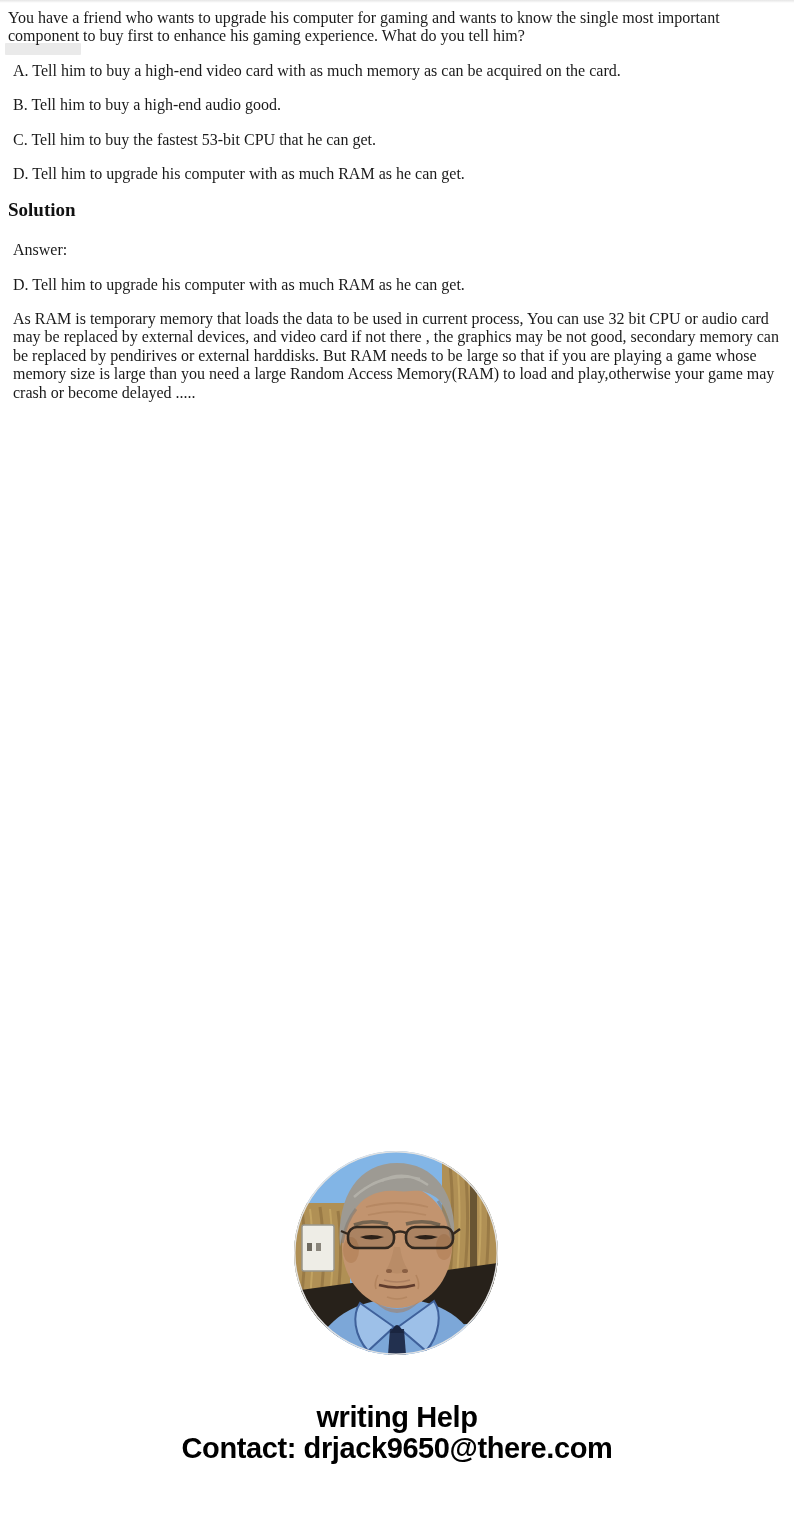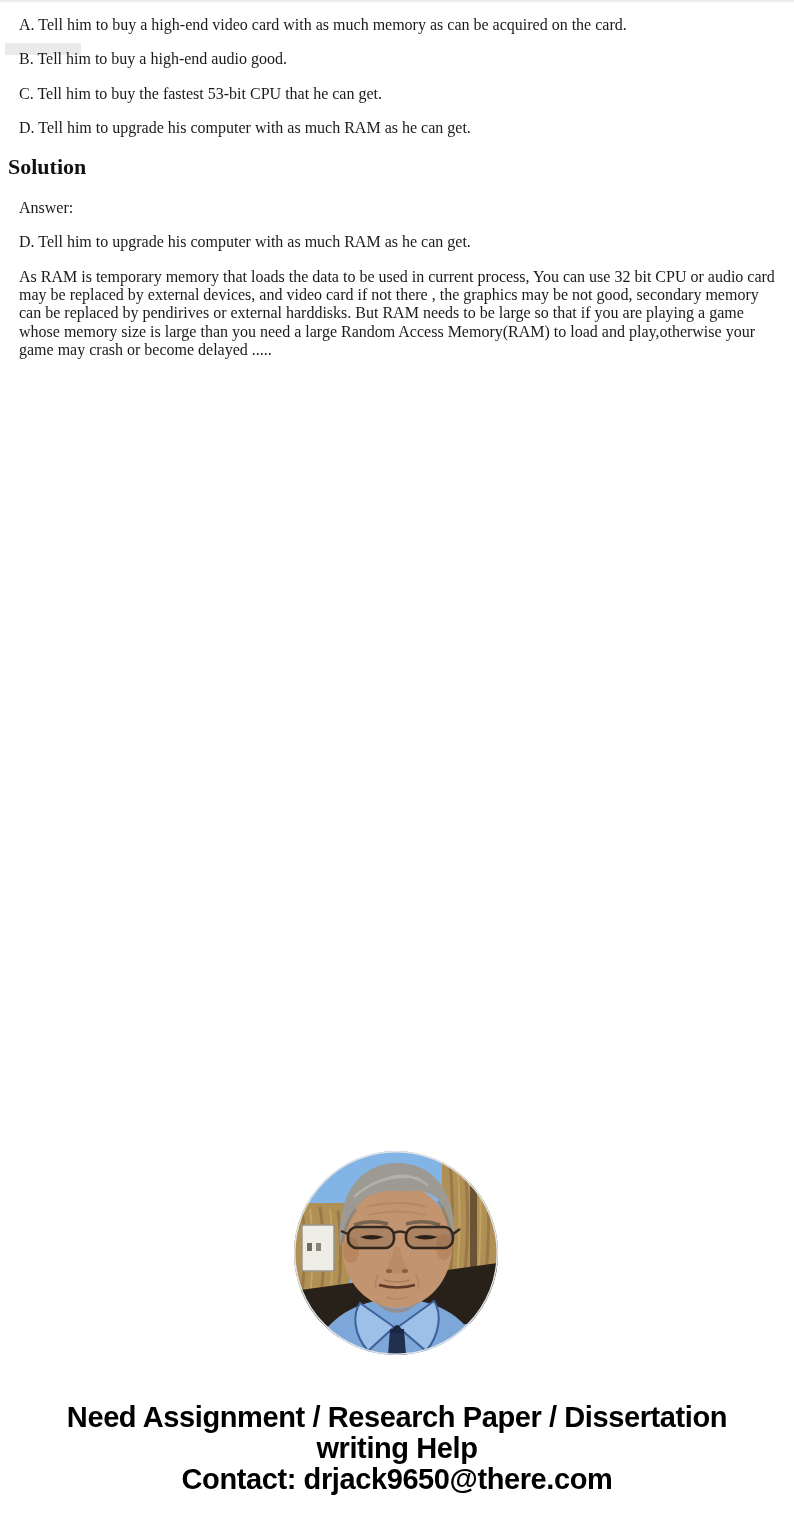--- a/index.html
+++ b/index.html
@@ -31,24 +31,24 @@
   }
   .content {
     position: absolute;
     top: 0; left: 0;
     width: 778px;
     padding: 0 8px;
     font-size: 16px;
     line-height: 1.15;
     color: #1a1a1a;
   }
-  .content p { margin: 16px 11px; }
+  .content p { margin: 16px 5px; }
   p.question { margin: 9px 0 16px; }
   h3.solution-heading {
-    font-size: 22px;
+    font-size: 19px;
     line-height: 1.15;
     font-weight: 700;
     color: #111111;
     margin: 15px 0 20px;
   }
   .avatar {
     position: absolute;
     top: 1151px;
     left: 294px;
     width: 204px;
@@ -71,20 +71,21 @@
 </style>
 </head>
 <body>
 
 <div class="page">
 
   <div class="top-shade"></div>
   <div class="gray-artifact"></div>
 
   <main class="content">
+    <p class="question">You have a friend who wants to upgrade his computer for gaming and wants to know the single most important component to buy first to enhance his gaming experience. What do you tell him?</p>
     <p class="option">A. Tell him to buy a high-end video card with as much memory as can be acquired on the card.</p>
     <p class="option">B. Tell him to buy a high-end audio good.</p>
     <p class="option">C. Tell him to buy the fastest 53-bit CPU that he can get.</p>
     <p class="option">D. Tell him to upgrade his computer with as much RAM as he can get.</p>
     <h3 class="solution-heading">Solution</h3>
     <p class="answer-label">Answer:</p>
     <p class="answer-text">D. Tell him to upgrade his computer with as much RAM as he can get.</p>
     <p class="explanation">As RAM is temporary memory that loads the data to be used in current process, You can use 32 bit CPU or audio card may be replaced by external devices, and video card if not there , the graphics may be not good, secondary memory can be replaced by pendirives or external harddisks. But RAM needs to be large so that if you are playing a game whose memory size is large than you need a large Random Access Memory(RAM) to load and play,otherwise your game may crash or become delayed .....</p>
   </main>
 
@@ -173,18 +174,17 @@
           <path d="M90 129 Q103 133 116 129" stroke="#a3765a" stroke-width="1.6" fill="none" opacity="0.7"></path>
           <path d="M84 124 Q80 132 82 138 M122 124 Q126 132 124 138" stroke="#a87a54" stroke-width="1.6" fill="none" opacity="0.6"></path>
           <path d="M93 146 Q103 150 113 146" stroke="#a87a54" stroke-width="1.5" fill="none" opacity="0.5"></path>
         </g>
       </g>
       <circle cx="102" cy="102" r="101.25" fill="none" stroke="#e3e3e3" stroke-width="1.5"></circle>
     </svg>
   </div>
 
   <footer class="footer">
-    <div>Need Assignment / Research Paper / Dissertation</div>
     <div>writing Help</div>
     <div>Contact: drjack9650@there.com</div>
   </footer>
 
 </div>
 
 </body></html>

